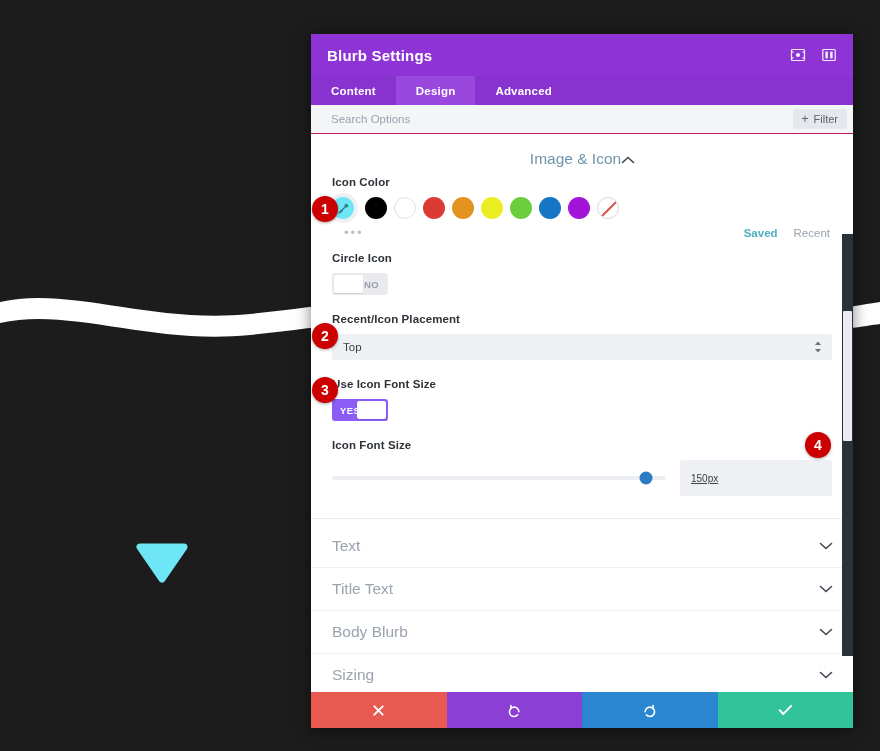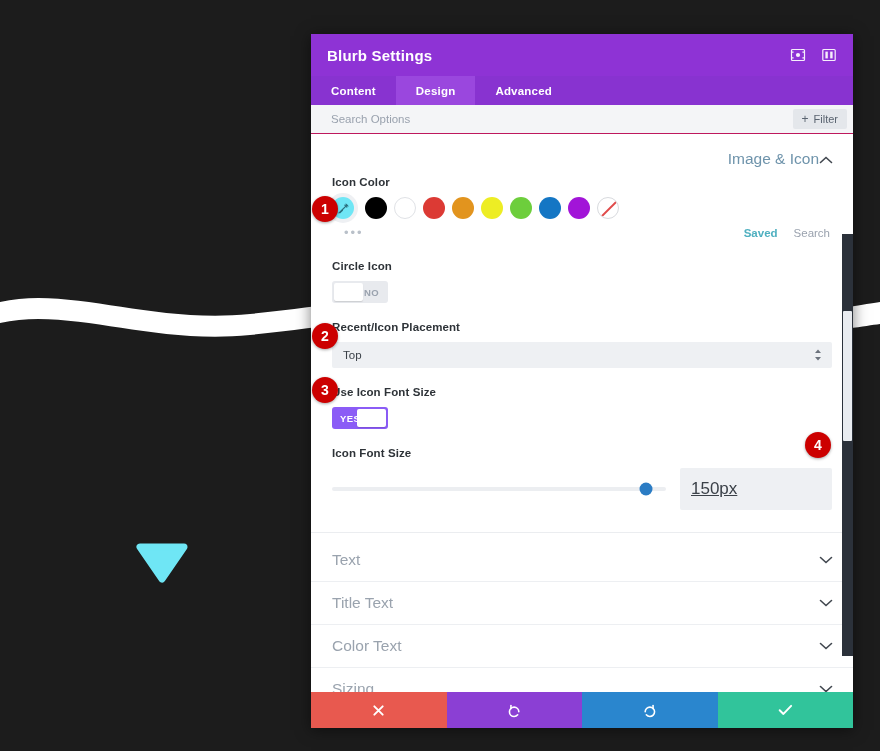--- a/index.html
+++ b/index.html
@@ -78,21 +78,21 @@
   }
   .filter-plus { font-size: 12px; line-height: 1; }
 
   .modal-body {
     flex: 1 1 auto; background: #fff;
     overflow: hidden; position: relative;
   }
 
   .section-open { padding: 0 0 6px 0; }
   .section-head {
-    display: flex; align-items: center; justify-content: flex-end;
+    display: flex; align-items: center; justify-content: center;
     padding: 16px 20px 8px 21px;
   }
   .section-head .stitle {
     color: #6e93ab; font-size: 15.5px; font-weight: normal;
   }
   .chev { color: #41474f; font-size: 11px; line-height: 1; }
   .chev.up { transform: rotate(180deg); }
 
   .field { padding: 0 21px; }
   .field-label {
@@ -168,23 +168,23 @@
   .slider-track {
     flex: 1 1 auto; height: 4px; background: #eceef1; border-radius: 2px;
     position: relative; cursor: pointer;
   }
   .slider-handle {
     position: absolute; top: 50%; width: 13px; height: 13px;
     border-radius: 50%; background: #2b7cc4;
     transform: translate(-50%, -50%); cursor: pointer;
   }
   .slider-value {
-    width: 152px; height: 42px; background: #eef0f3;
+    width: 152px; height: 36px; background: #eef0f3;
     border: 0; border-radius: 2px;
-    font-size: 17px; color: #3b4148; padding: 0 11px;
+    font-size: 10px; color: #3b4148; padding: 0 11px;
     font-family: "Liberation Sans", sans-serif; outline: none;
     flex: 0 0 auto;
     text-decoration: underline;
   }
 
   .spacer-rule { height: 1px; background: #ebedf0; margin: 22px 0 0 0; }
 
   
   .section-row {
     height: 43px; display: flex; align-items: center; justify-content: space-between;
@@ -308,26 +308,26 @@
             <span class="sw" style="background:#eded24"></span>
             <span class="sw" style="background:#6dce3c"></span>
             <span class="sw" style="background:#1476c4"></span>
             <span class="sw" style="background:#a214d8"></span>
             <span class="sw none"></span>
           </div>
           <div class="sw-meta">
             <span class="dots">•••</span>
             <span class="meta-right">
               <span class="meta-link active">Saved</span>
-              <span class="meta-link inactive">Search</span>
+              <span class="meta-link inactive">Recent</span>
             </span>
           </div>
         </div>
 
-        <div class="field" style="margin-top:20px">
+        <div class="field" style="margin-top:12px">
           <div class="field-label">Circle Icon</div>
           <div class="toggle off">
             <span class="knob"></span>
             <span class="tlabel">NO</span>
           </div>
         </div>
 
         <div class="field" style="margin-top:18px">
           <div class="field-label">Recent/Icon Placement</div>
           <div class="select-box">
@@ -372,21 +372,21 @@
       </div>
       <div class="section-row">
         <span class="stitle">Title Text</span>
         <span class="chev">
           <svg viewBox="0 0 14 8" width="14" height="8" fill="none" stroke="#41474f" stroke-width="1.6" stroke-linecap="round">
               <path d="M1.5 1.5 L7 6.5 L12.5 1.5"></path>
             </svg>
         </span>
       </div>
       <div class="section-row">
-        <span class="stitle">Color Text</span>
+        <span class="stitle">Body Blurb</span>
         <span class="chev">
           <svg viewBox="0 0 14 8" width="14" height="8" fill="none" stroke="#41474f" stroke-width="1.6" stroke-linecap="round">
               <path d="M1.5 1.5 L7 6.5 L12.5 1.5"></path>
             </svg>
         </span>
       </div>
       <div class="section-row">
         <span class="stitle">Sizing</span>
         <span class="chev">
           <svg viewBox="0 0 14 8" width="14" height="8" fill="none" stroke="#41474f" stroke-width="1.6" stroke-linecap="round">

